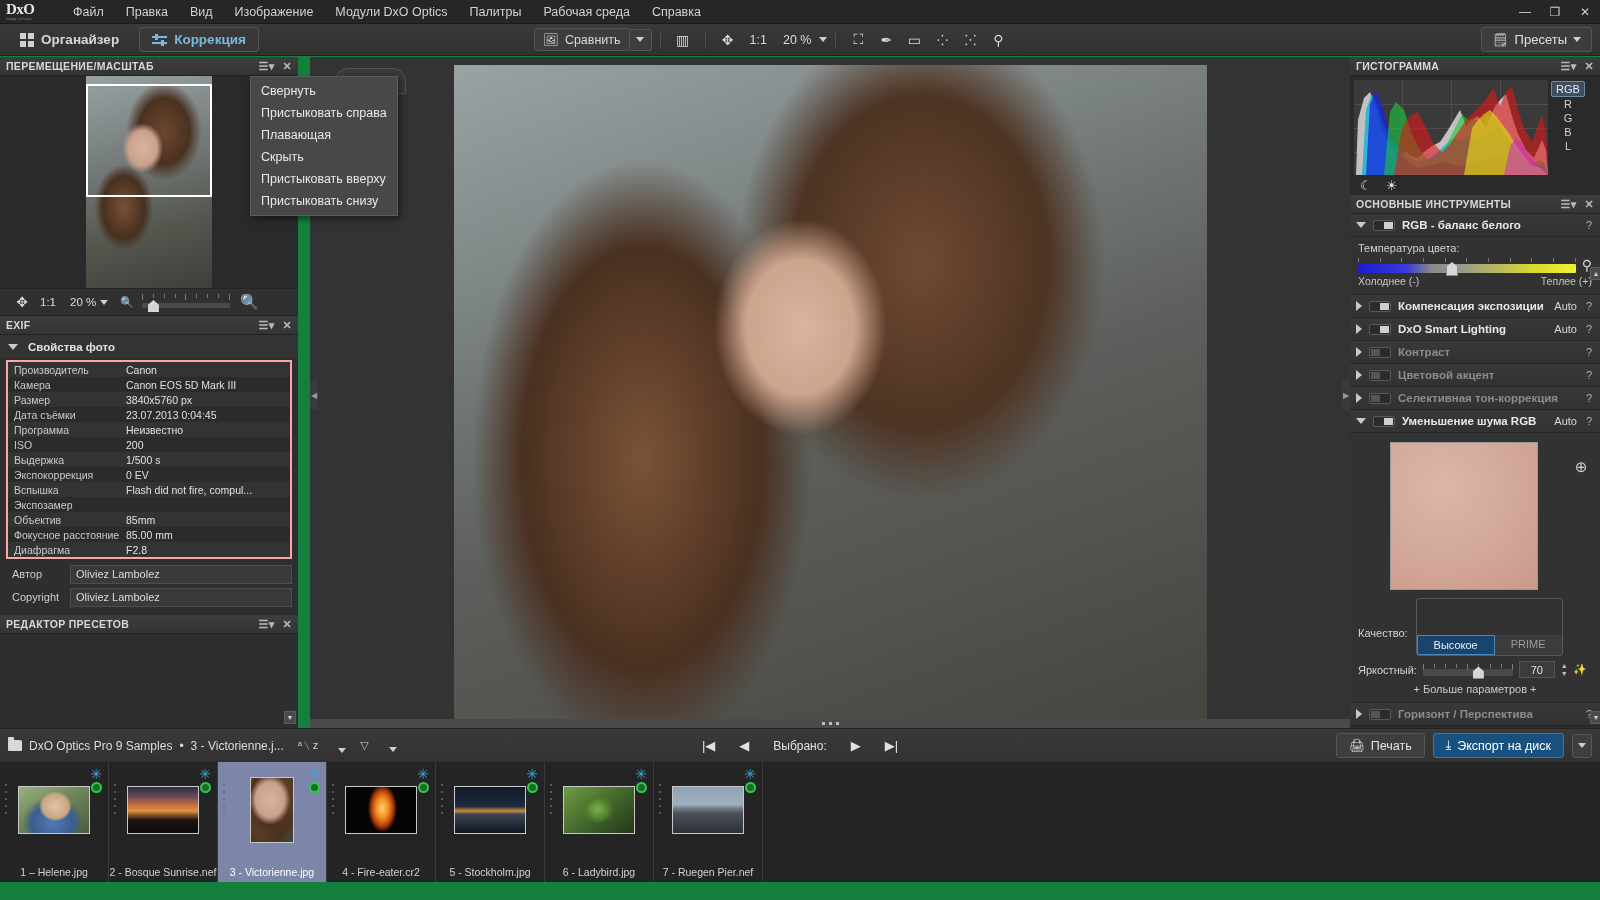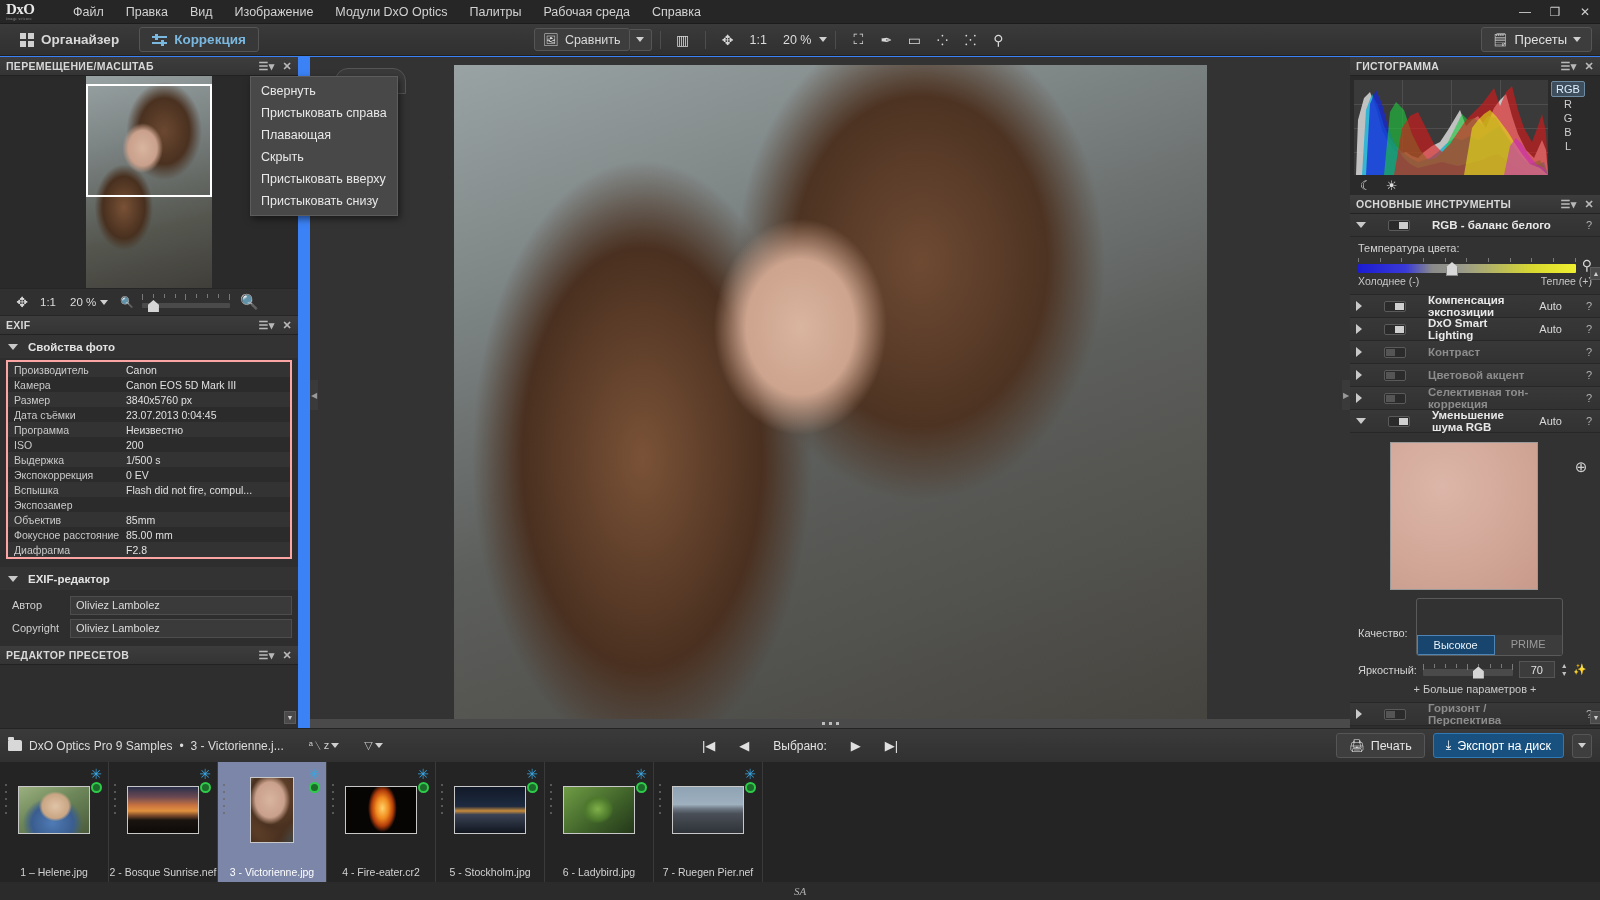--- a/index.html
+++ b/index.html
@@ -5,21 +5,21 @@
 <style>
   * { box-sizing: border-box; margin: 0; padding: 0; }
   html, body {
     width: 1600px; height: 900px;
     background: #2b2b2b;
     font-family: "Liberation Sans", sans-serif;
     color: #c8c8c8;
     overflow: hidden;
     -webkit-font-smoothing: antialiased;
   }
-  #app { position: relative; width: 1600px; height: 900px; background: #3b82f6; }
+  #app { position: relative; width: 1600px; height: 900px; background: #15803d; }
 
   
   .menubar {
     position: absolute; top: 0; left: 0; width: 1600px; height: 24px;
     background: #262626; display: flex; align-items: center;
     border-bottom: 1px solid #1c1c1c;
   }
   .logo {
     margin-left: 6px; margin-right: 14px; width: 42px; height: 20px;
     display: flex; flex-direction: column; justify-content: center;
@@ -154,21 +154,21 @@
   .hist-body { background:#2a2a2a; padding:4px 4px 0 4px; display:flex; }
   .hist-canvas { width:194px; height:95px; background:#3a3a3a; position:relative; overflow:hidden; }
   .hist-grid { position:absolute; inset:0; }
   .hist-grid i { position:absolute; background:#4e4e4e; }
   .hist-ch { width:40px; display:flex; flex-direction:column; align-items:center; padding-top:1px; }
   .ch-btn { font-size:11px; color:#cfcfcf; padding:1px 0; width:34px; text-align:center; }
   .ch-btn.sel { background:#3f4e5c; border:1px solid #6f8ba3; color:#dfefff; border-radius:2px; }
   .hist-foot { height:20px; background:#2a2a2a; display:flex; align-items:center; gap:14px; padding-left:10px; }
 
   .tool-row {
-    height:23px; display:flex; align-items:center; gap:22px; padding:0 6px;
+    height:23px; display:flex; align-items:center; gap:7px; padding:0 6px;
     background:linear-gradient(#383838,#323232); border-bottom:1px solid #272727;
     font-size:11.5px;
   }
   .tool-row .name { flex:1; font-weight:bold; }
   .tool-row.on .name { color:#e8e8e8; }
   .tool-row.off .name { color:#8c8c8c; }
   .toggle { width:22px; height:11px; border-radius:2px; border:1px solid #5a5a5a; position:relative; background:#2b2b2b; }
   .toggle i { position:absolute; top:1px; width:9px; height:7px; display:block; }
   .toggle.on i { right:1px; background:#cfcfcf; }
   .toggle.off i { left:1px; background:#555; }
@@ -213,21 +213,21 @@
 
   
   .statusbar {
     position:absolute; left:0; bottom:138px; width:1600px; height:34px;
     background:linear-gradient(#3a3a3a,#313131); border-top:1px solid #242424;
     display:flex; align-items:center; padding:0 8px;
   }
   .sb-path { display:flex;align-items:center;gap:7px; font-size:12px; color:#dcdcdc; }
   .folder-ic { width:14px;height:11px;background:#d8d8d8;border-radius:1px 2px 1px 1px; position:relative; }
   .folder-ic::before{content:"";position:absolute;top:-3px;left:0;width:6px;height:3px;background:#d8d8d8;border-radius:1px 1px 0 0;}
-  .sb-smbtn { display:flex;align-items:center;gap:2px; margin-left:25px; font-size:11px;color:#d0d0d0; }
+  .sb-smbtn { display:flex;align-items:flex-end;gap:20px; margin-left:14px; font-size:11px;color:#d0d0d0; }
   .nav-center { position:absolute; left:0; right:0; display:flex; align-items:center; justify-content:center; gap:24px; }
   .nav-center .arr { color:#e0e0e0; font-size:13px; }
   .nav-center .lbl { font-size:12px; color:#e2e2e2; }
   .sb-right { position:absolute; right:8px; display:flex; align-items:center; gap:8px; }
   .print-btn { display:flex;align-items:center;gap:6px; background:#3e3e3e;border:1px solid #565656;
      border-radius:3px; padding:4px 12px; font-size:12.5px; color:#e4e4e4; }
   .export-btn { display:flex;align-items:center;gap:6px; background:#18517f;border:1px solid #2f79b5;
      border-radius:3px; padding:4px 12px; font-size:12.5px; color:#ffffff; }
   .export-drop { width:20px;height:24px; background:#3e3e3e;border:1px solid #565656;border-radius:3px;
      display:flex;align-items:center;justify-content:center; }
@@ -463,24 +463,20 @@
             <div class="exif-k">Фокусное расстояние</div>
             <div class="exif-v">85.00 mm</div>
           </div>
           <div class="exif-row">
             <div class="exif-k">Диафрагма</div>
             <div class="exif-v">F2.8</div>
           </div>
         </div>
     </div>
 
-    <div class="exif-group" style="margin-top:8px;">
-      <span class="tri"></span>
-      <span>EXIF-редактор</span>
-    </div>
     <div class="exif-editor-rows" id="exif-editor">
         <div class="ee-row">
           <div class="ee-lbl">Автор</div>
           <div class="ee-inp">Oliviez Lambolez</div>
         </div>
         <div class="ee-row">
           <div class="ee-lbl">Copyright</div>
           <div class="ee-inp">Oliviez Lambolez</div>
         </div>
       </div>
@@ -867,17 +863,14 @@
         <div class="badge-dot"></div>
         <div class="film-thumb">
           <div class="inner" style="width: 72px; height: 48px;">
             <div class="thumb-ruegen" style="width: 100%; height: 100%;"></div>
           </div>
         </div>
         <div class="film-name">7 - Ruegen Pier.nef</div>
       </div>
     </div>
 
-  <div class="bottombar">
-    <span class="sa">SA</span>
-  </div>
 
 </div>
 
 </body></html>

